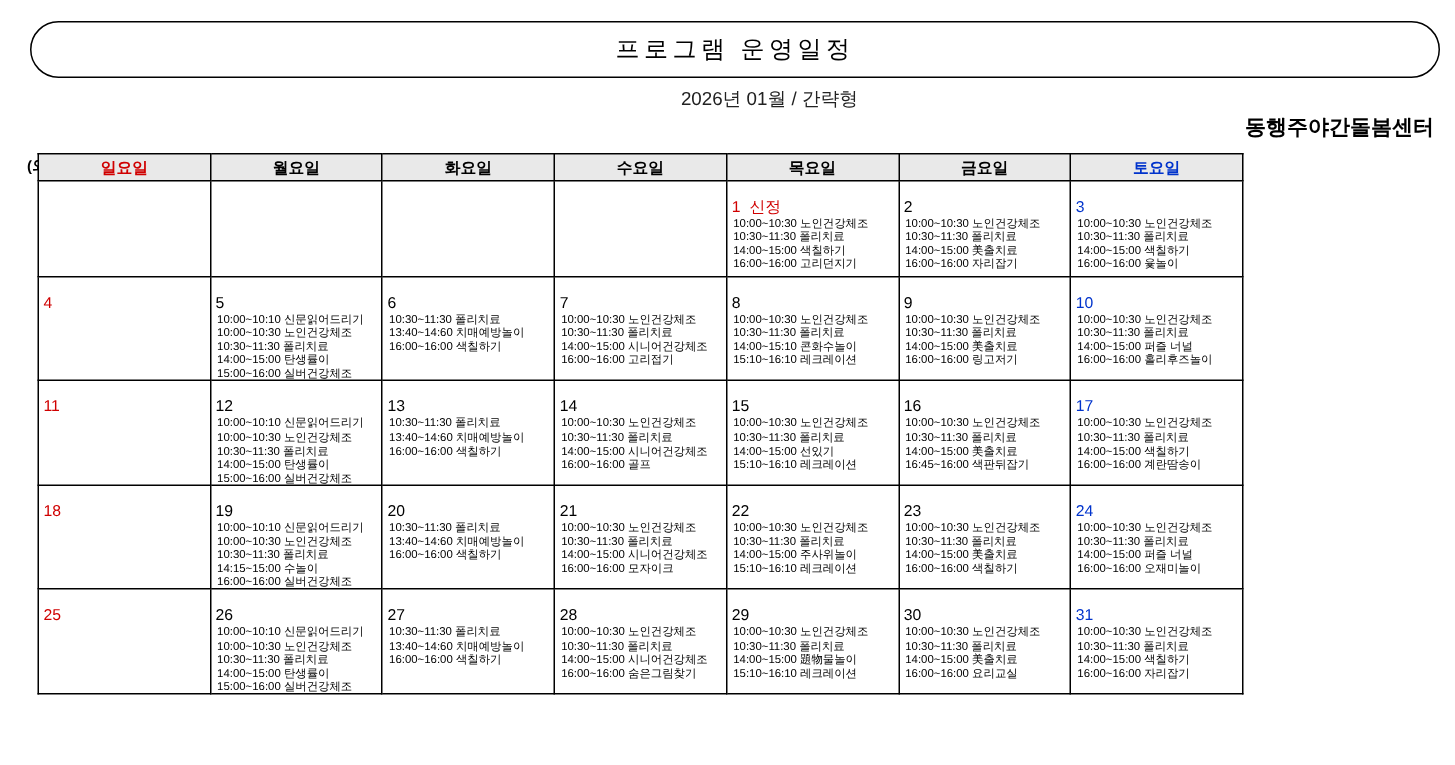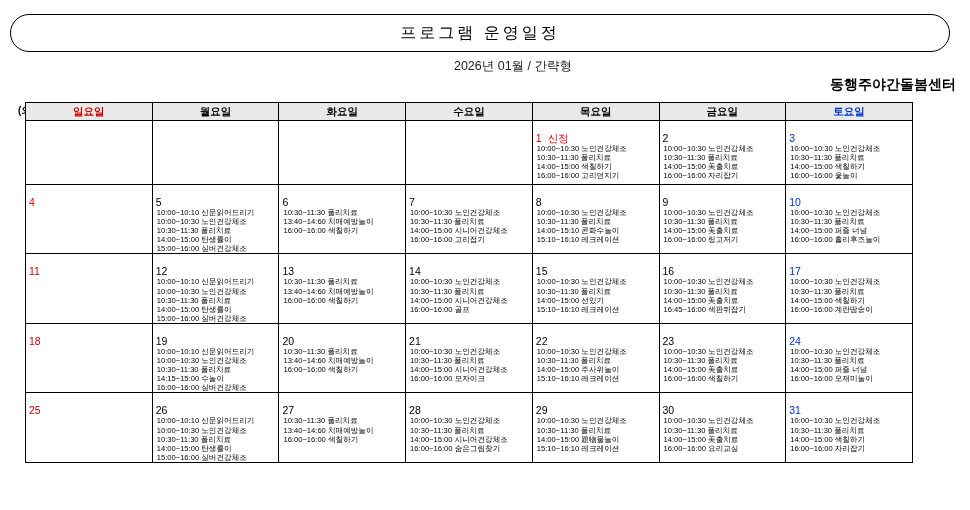--- a/index.html
+++ b/index.html
@@ -18,21 +18,21 @@
     position: relative;
     width: 970px;
     height: 510px;
     box-sizing: border-box;
     padding: 0;
   }
 
   
   .title-pill {
     position: absolute;
-    left: 10px;
+    left: 20px;
     top: 14px;
     width: 940px;
     height: 38px;
     border: 1px solid #000000;
     border-radius: 19px;
     box-sizing: border-box;
     display: flex;
     align-items: center;
     justify-content: center;
   }
@@ -70,21 +70,21 @@
 
   
   .cal-wrap {
     position: absolute;
     left: 25px;
     top: 102px;
     width: 922px;
   }
   table.cal {
     border-collapse: collapse;
-    width: 888px;
+    width: 804px;
     table-layout: fixed;
   }
   table.cal th, table.cal td {
     border: 1px solid #000000;
     vertical-align: top;
     padding: 0;
   }
   table.cal th {
     height: 17px;
     background: #e9e9e9;

